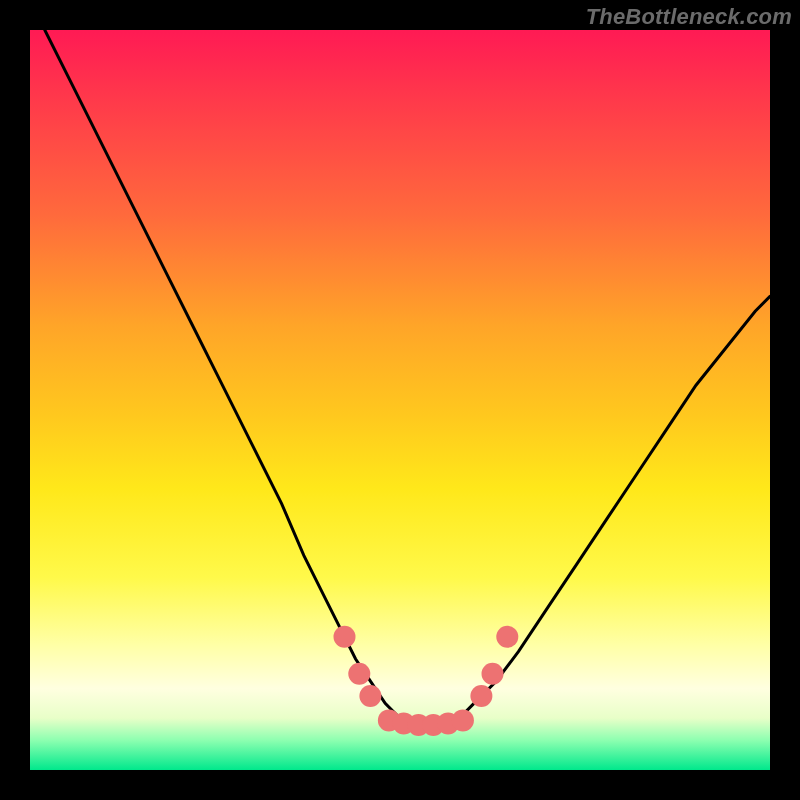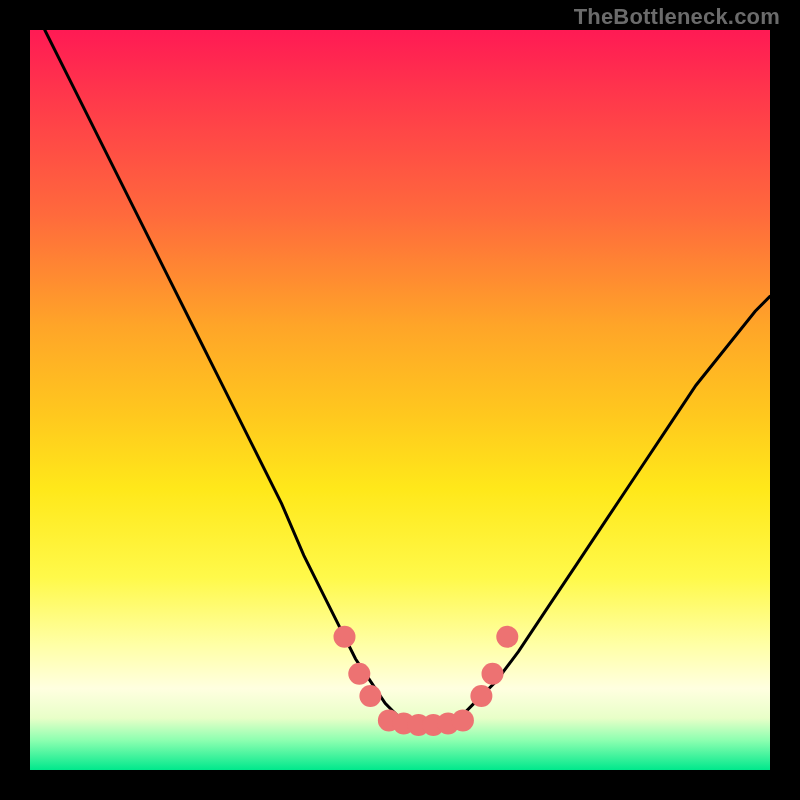--- a/index.html
+++ b/index.html
@@ -35,26 +35,27 @@
       #ffffa5 83%,
       #ffffe0 89%,
       #e8ffc8 93%,
       #8cffb0 96%,
       #00e88c 100%
     );
   }
   .watermark {
     position: absolute;
     top: 4px;
-    right: 20px;
+    right: 8px;
     font-family: Arial, Helvetica, sans-serif;
     font-size: 22px;
     font-weight: bold;
     color: #6b6b6b;
     letter-spacing: 0.2px;
+    font-style: italic;
   }
   svg.curve {
     position: absolute;
     top: 0;
     left: 0;
     width: 740px;
     height: 740px;
   }
 </style>
 </head>

